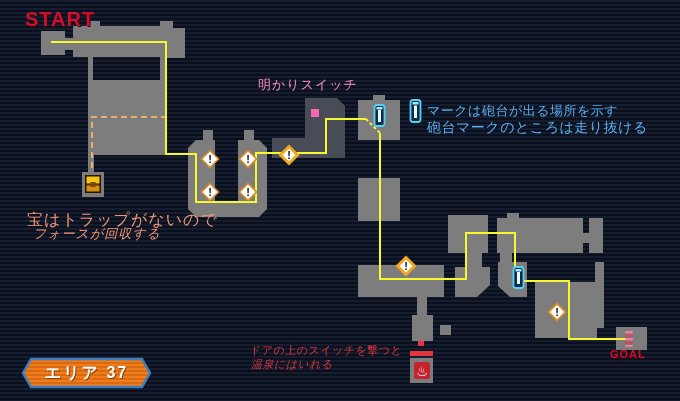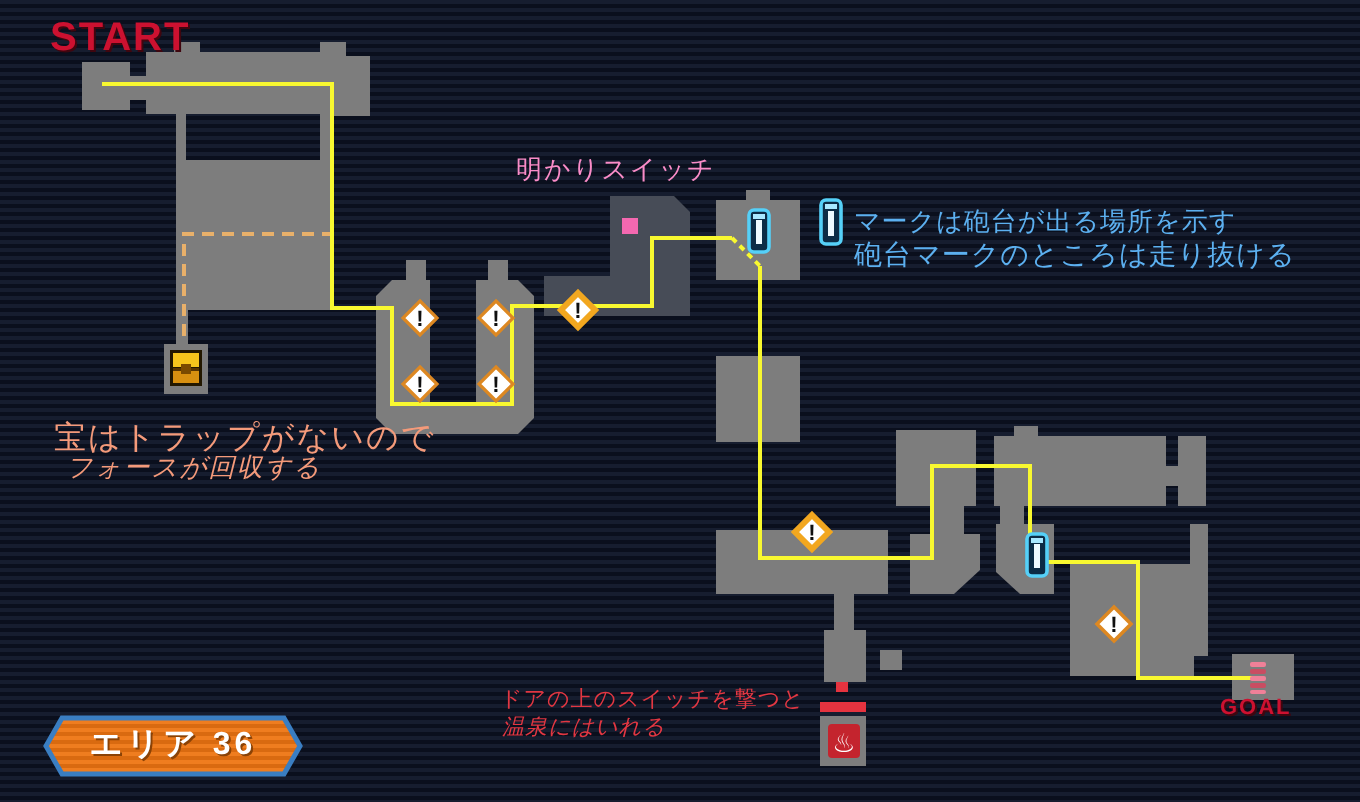--- a/index.html
+++ b/index.html
@@ -163,15 +163,15 @@
 
   <div class="lbl lbl-start">START</div>
   <div class="lbl lbl-goal">GOAL</div>
   <div class="lbl lbl-legend1">マークは砲台が出る場所を示す</div>
   <div class="lbl lbl-lightswitch">明かりスイッチ</div>
   <div class="lbl lbl-legend2">砲台マークのところは走り抜ける</div>
   <div class="lbl lbl-treasure1">宝はトラップがないので</div>
   <div class="lbl lbl-treasure2">フォースが回収する</div>
   <div class="lbl lbl-hotspring1">ドアの上のスイッチを撃つと</div>
   <div class="lbl lbl-hotspring2">温泉にはいれる</div>
-  <div class="lbl lbl-badge">エリア 36</div>
+  <div class="lbl lbl-badge">エリア 37</div>
 
 </div>
 
 </body></html>

